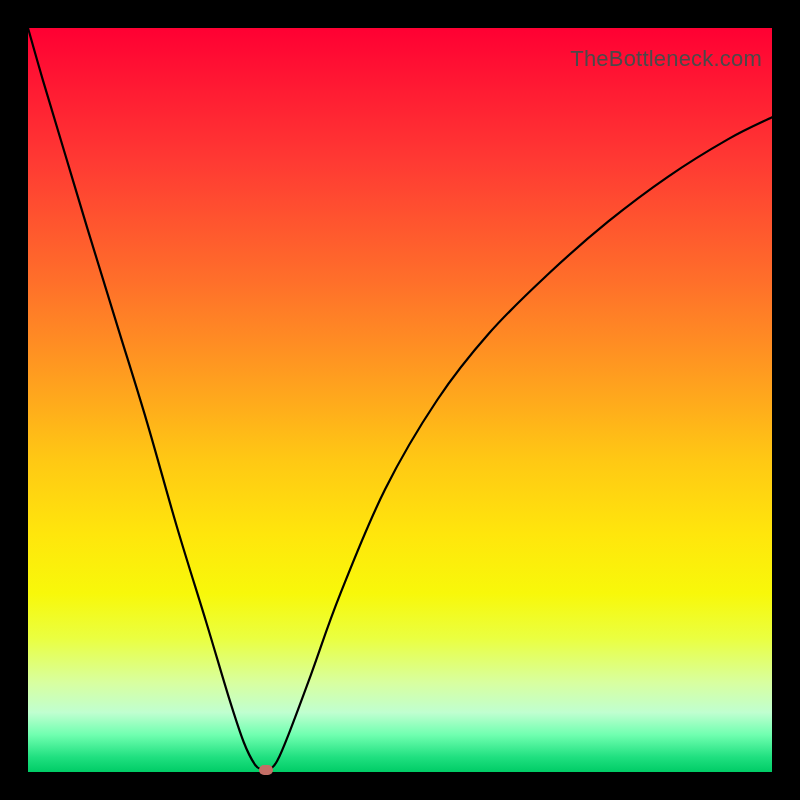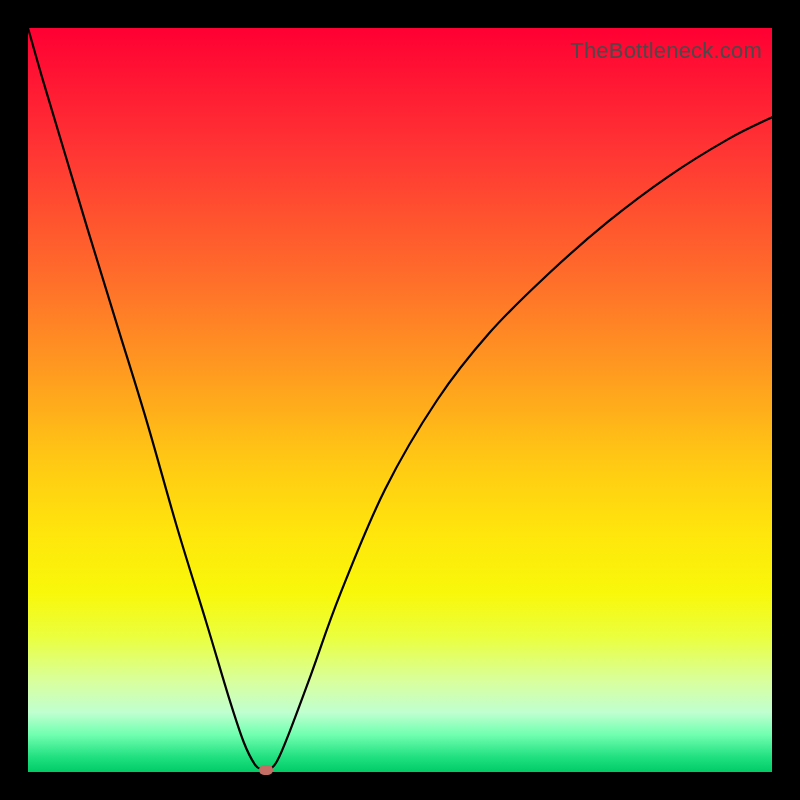--- a/index.html
+++ b/index.html
@@ -28,21 +28,21 @@
       #eaff40 82%,
       #d8ffa0 88%,
       #c0ffd0 92%,
       #70ffb0 95%,
       #20e080 98%,
       #00cc66 100%
     );
   }
   .watermark {
     position: absolute;
-    top: 10px;
+    top: 18px;
     right: 10px;
     font-family: Arial, Helvetica, sans-serif;
     font-size: 22px;
     color: #4a4a4a;
     letter-spacing: 0.2px;
     font-weight: 500;
   }
   svg.curve {
     position: absolute;
     left: 0; top: 0;

